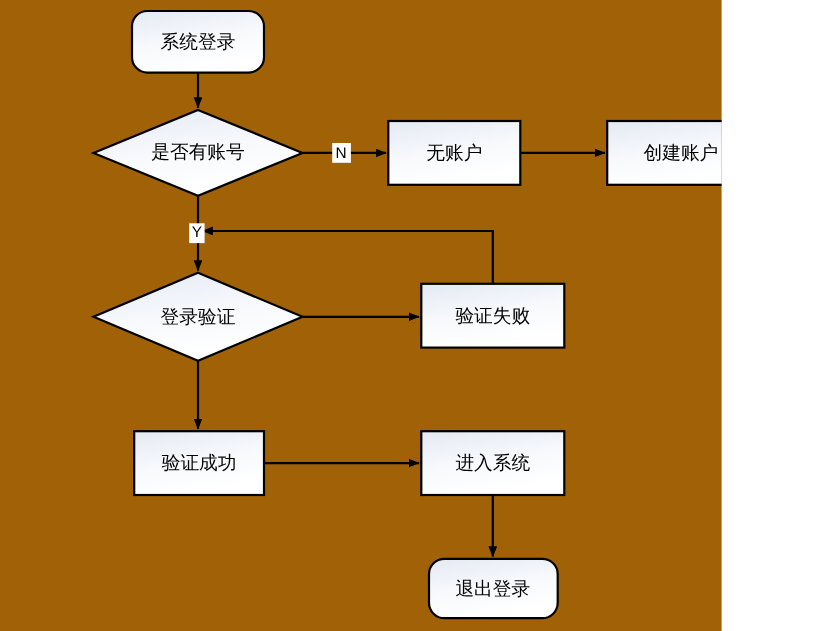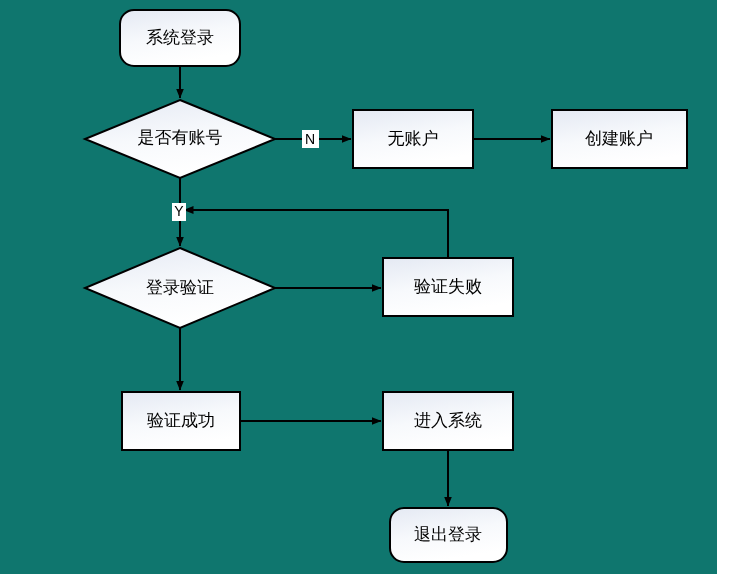--- a/index.html
+++ b/index.html
@@ -5,23 +5,23 @@
   html, body {
     margin: 0;
     padding: 0;
     background: #ffffff;
   }
   body {
     font-family: "Liberation Sans", "DejaVu Sans", sans-serif;
   }
   #canvas {
     position: relative;
-    width: 717px;
+    width: 656px;
     height: 574px;
-    background: #0f766e;
+    background: #a16207;
     overflow: hidden;
     text-align: right;
   }
   #flow-svg {
     position: absolute;
     left: 0;
     top: 0;
   }
   .node-label {
     font-size: 17px;

